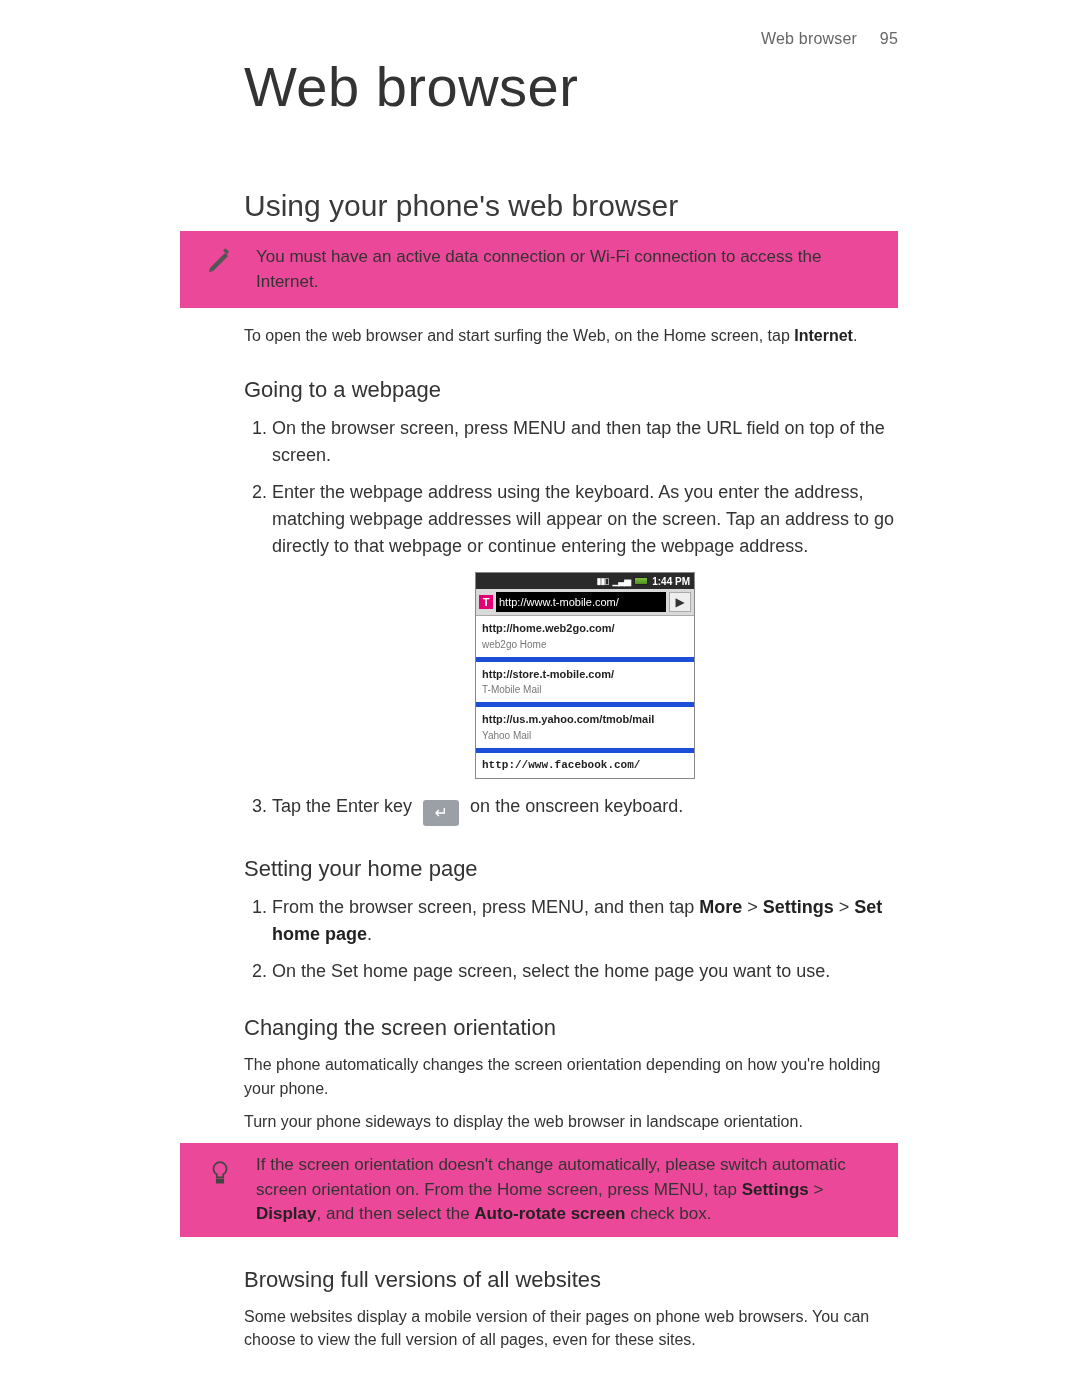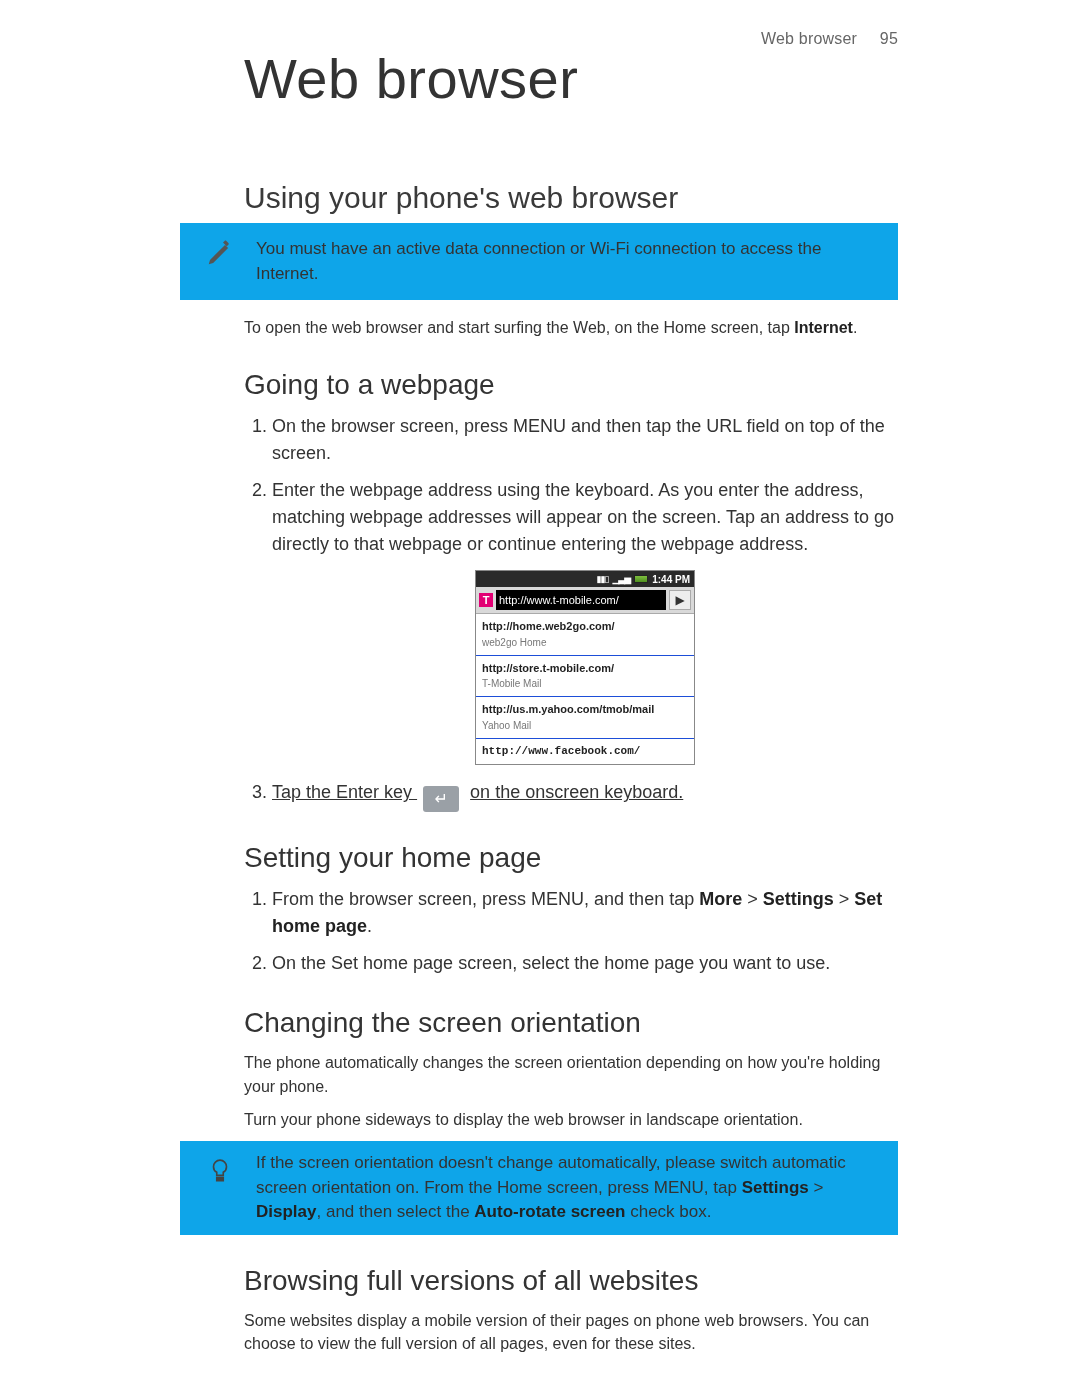--- a/index.html
+++ b/index.html
@@ -1,47 +1,47 @@
 <!DOCTYPE html>
 <html><head>
 <meta charset="utf-8">
 <style>
   * { box-sizing: border-box; margin: 0; padding: 0; }
   html, body { width: 1080px; height: 1397px; background: #fff; font-family: "Helvetica Neue", Helvetica, Arial, sans-serif; color: #3a3a3a; }
-  .page { position: relative; width: 1078px; height: 1397px; padding: 22px 60px 30px 60px; }
+  .page { position: relative; width: 1078px; height: 1397px; padding: 30px 60px 30px 60px; }
   .running-head { position: absolute; top: 30px; right: 180px; font-size: 16px; color: #666; letter-spacing: .2px; }
   .running-head .section { margin-right: 18px; }
   .content { margin-left: 184px; margin-right: 120px; }
   h1.chapter { font-size: 56px; font-weight: 300; color: #333; margin-top: 24px; margin-bottom: 70px; letter-spacing: .5px; }
   h2.section { font-size: 30px; font-weight: 400; color: #3a3a3a; margin-bottom: 8px; }
-  h3.sub { font-size: 28px; font-weight: 400; color: #333; margin-top: 30px; margin-bottom: 12px; }
+  h3.sub { font-size: 22px; font-weight: 400; color: #333; margin-top: 30px; margin-bottom: 12px; }
   p { font-size: 16px; line-height: 1.45; color: #333; margin-bottom: 10px; }
   .boldish { font-weight: 600; color: #222; }
   ol { list-style: decimal; padding-left: 28px; }
   ol li { font-size: 18px; line-height: 1.5; color: #333; margin-bottom: 10px; }
   
-  .callout { position: relative; background: #0ea5e9; margin-left: -64px; padding: 14px 16px 14px 76px; margin-bottom: 16px; }
+  .callout { position: relative; background: #ec4899; margin-left: -64px; padding: 14px 16px 14px 76px; margin-bottom: 16px; }
   .callout.tall { padding-top: 10px; padding-bottom: 10px; }
   .callout .c-icon { position: absolute; left: 22px; top: 12px; width: 36px; height: 36px; display:flex; align-items:center; justify-content:center; color:#555; }
   .callout p { margin: 0; font-size: 17px; line-height: 1.45; color: #333; }
   
   .enter-key { display: inline-flex; align-items: center; justify-content: center; width: 36px; height: 26px; background: #9aa0a6; border-radius: 3px; color: #fff; font-size: 16px; vertical-align: -6px; margin: 0 6px; }
   
   .phone-shot { width: 220px; margin: 12px auto 14px auto; border: 1px solid #888; background: #fff; font-family: Arial, sans-serif; }
   .phone-status { height: 16px; background: #2a2a2a; color: #fff; font-size: 10px; display:flex; justify-content:flex-end; align-items:center; padding: 0 4px; gap:4px; }
   .phone-status .bat { width:14px; height:8px; background: linear-gradient(#7fbf3f,#4e8f1f); border:1px solid #222; position:relative; }
   .phone-status .sig { font-size:9px; letter-spacing:-1px; }
   .url-row { display:flex; align-items:center; background:#d9d9d9; padding:3px; border-bottom:1px solid #aaa; }
   .url-t { width:14px; height:14px; background:#e20074; color:#fff; font-weight:700; font-size:11px; display:flex; align-items:center; justify-content:center; margin-right:3px; }
   .url-input { flex:1; height:20px; background:#000000; color:#fff; font-size:11px; padding:2px 3px; overflow:hidden; white-space:nowrap; }
   .url-go { width:22px; height:20px; background:#eee; border:1px solid #aaa; margin-left:3px; display:flex; align-items:center; justify-content:center; font-size:12px; color:#333; }
-  .suggestion { padding:4px 6px 5px 6px; border-bottom:1px solid #1d4ed8; }
+  .suggestion { padding:4px 6px 5px 6px; border-bottom:5px solid #1d4ed8; }
   .suggestion .s-url { font-size:11px; color:#222; font-weight:600; overflow:hidden; white-space:nowrap; text-overflow:ellipsis; }
   .suggestion .s-title { font-size:10px; color:#777; }
-  .li-inline { display:inline;text-decoration:underline; }
+  .li-inline { display:inline; }
   svg { display:block; }
 </style>
 </head>
 <body>
 
 <div class="page">
 
   <div class="running-head">
     <span class="section">Web browser</span>
     <span>95</span>

